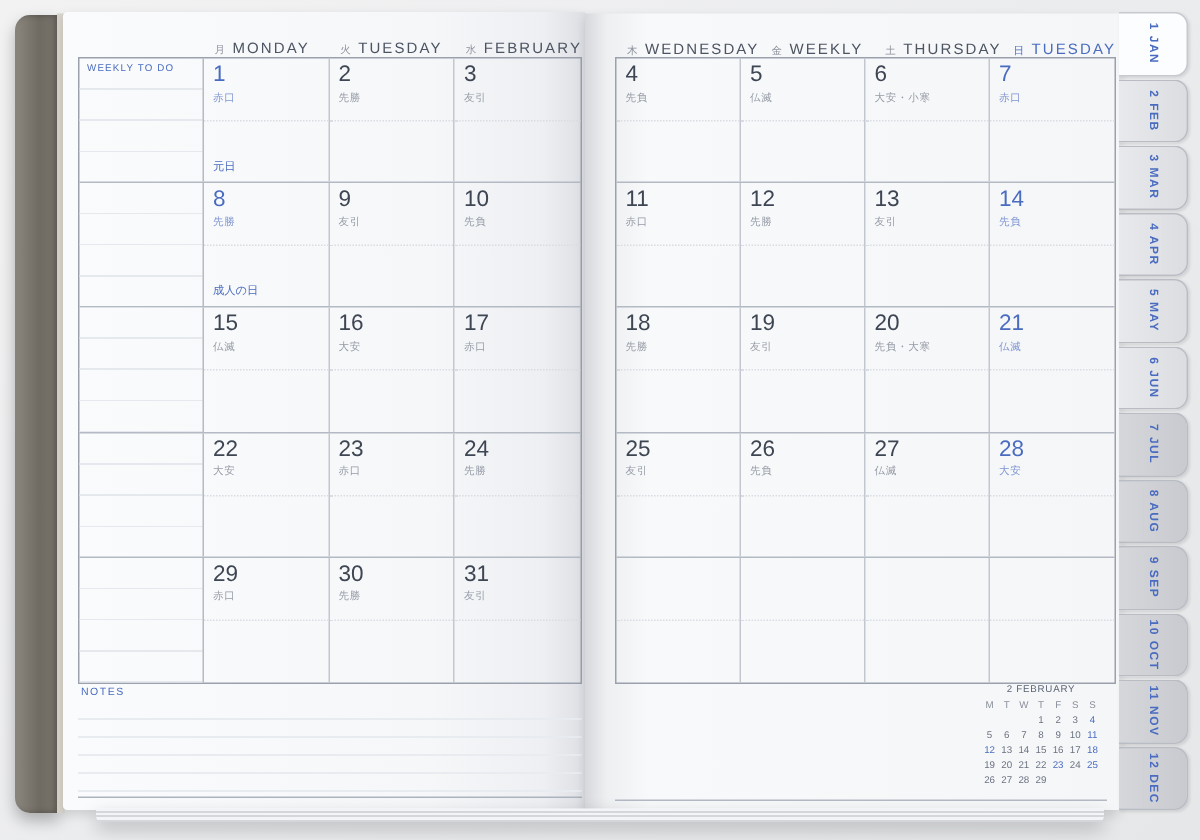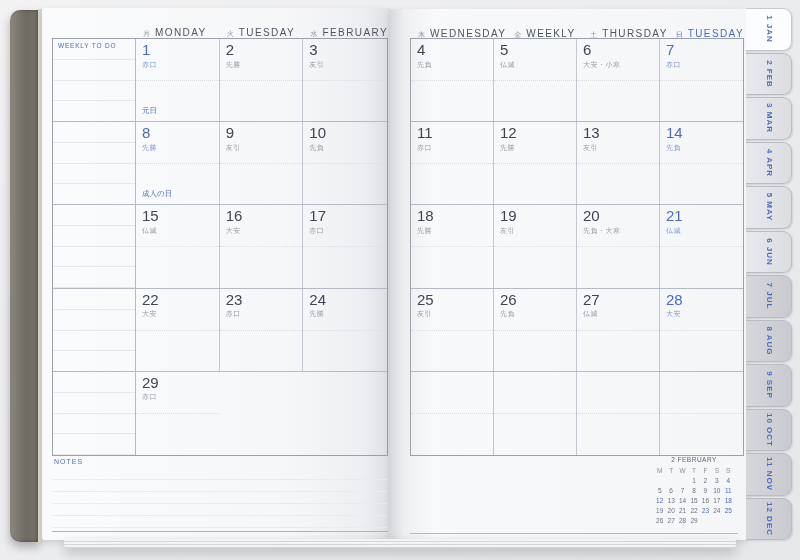--- a/index.html
+++ b/index.html
@@ -164,20 +164,28 @@
         <div class="day-cell">
           <span class="day-num">24</span>
           <span class="rokuyo">先勝</span>
         </div>
       </div>
       <div class="week-row">
         <div class="todo-cell"></div>
         <div class="day-cell">
           <span class="day-num">29</span>
           <span class="rokuyo">赤口</span>
+        </div>
+        <div class="day-cell">
+          <span class="day-num">30</span>
+          <span class="rokuyo">先勝</span>
+        </div>
+        <div class="day-cell">
+          <span class="day-num">31</span>
+          <span class="rokuyo">友引</span>
         </div>
       </div>
     </div>
   <span class="notes-label">NOTES</span>
   <div class="notes-area"></div>
 </div>
 
 <div class="page page-right">
   <div class="dow-row right-side">
     <div class="dow">

